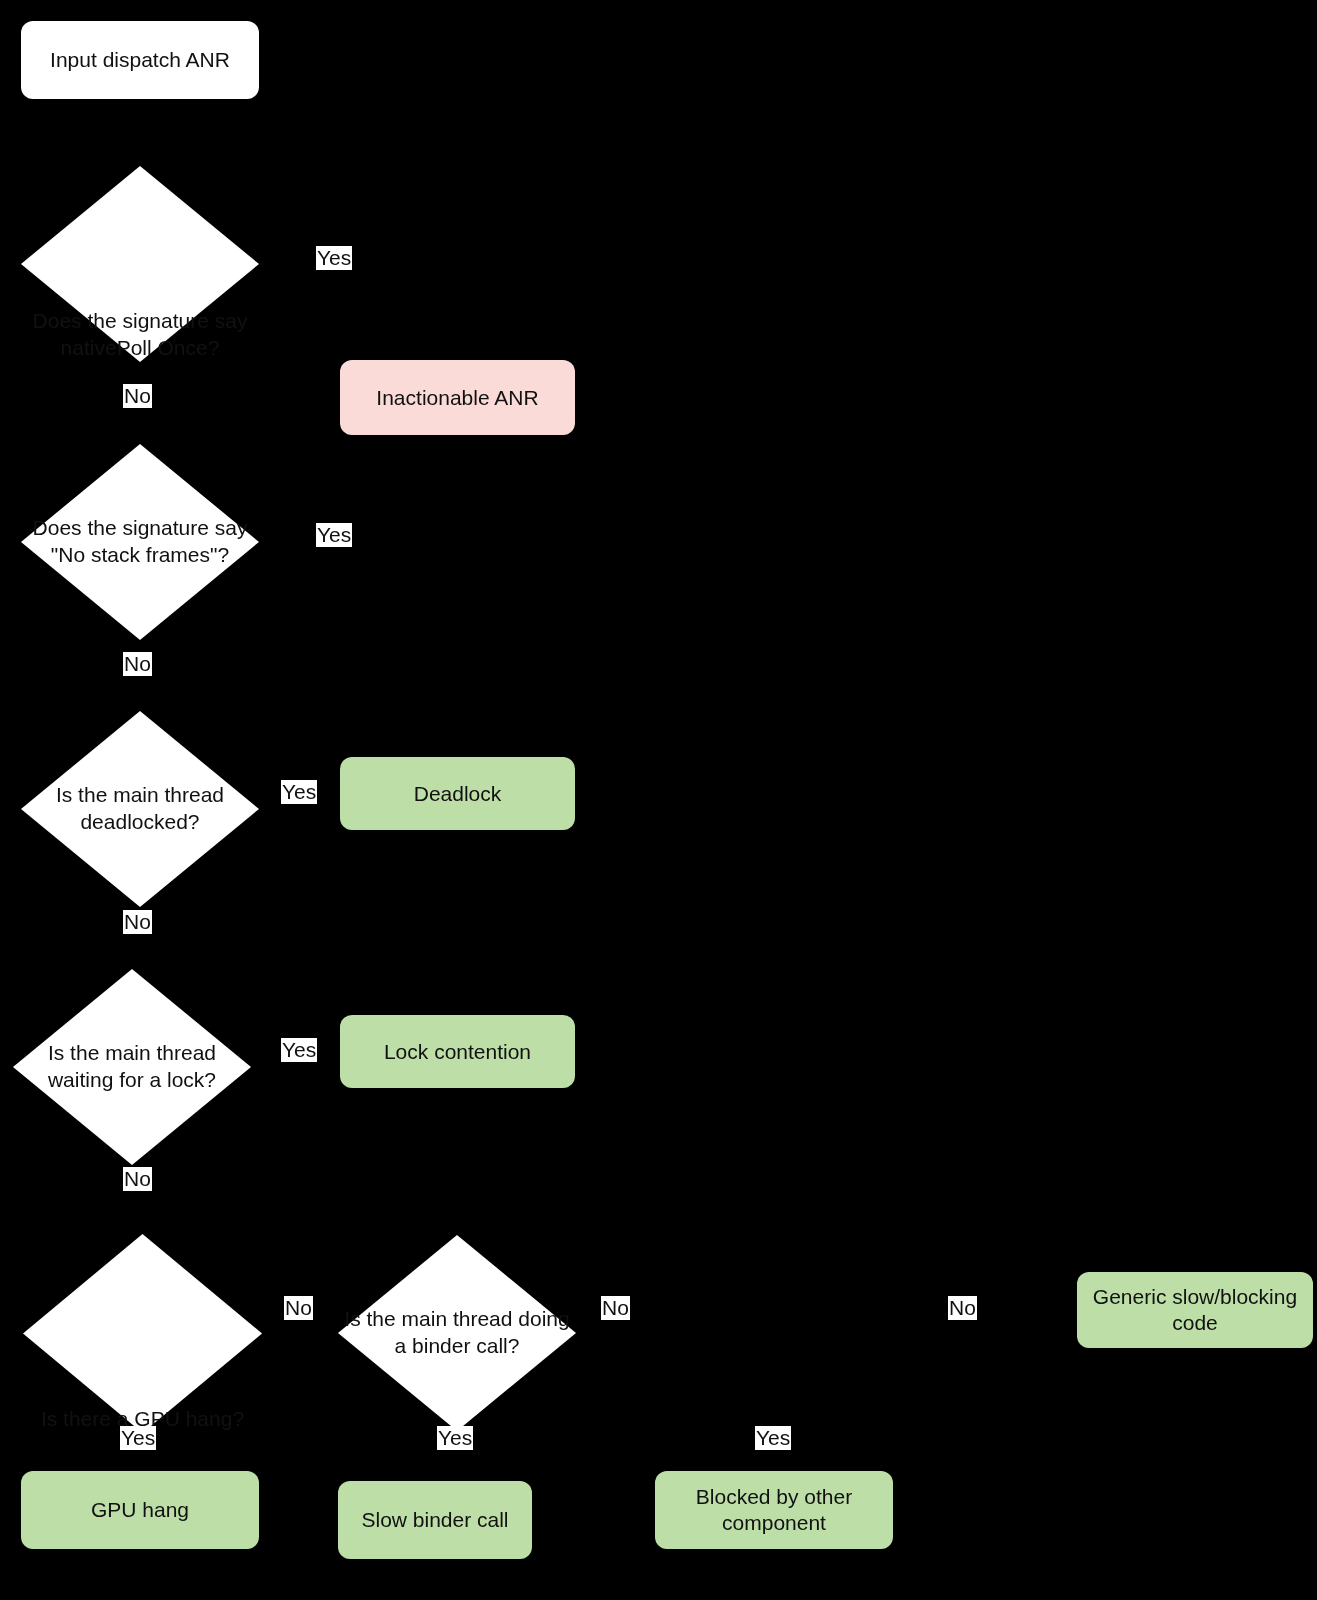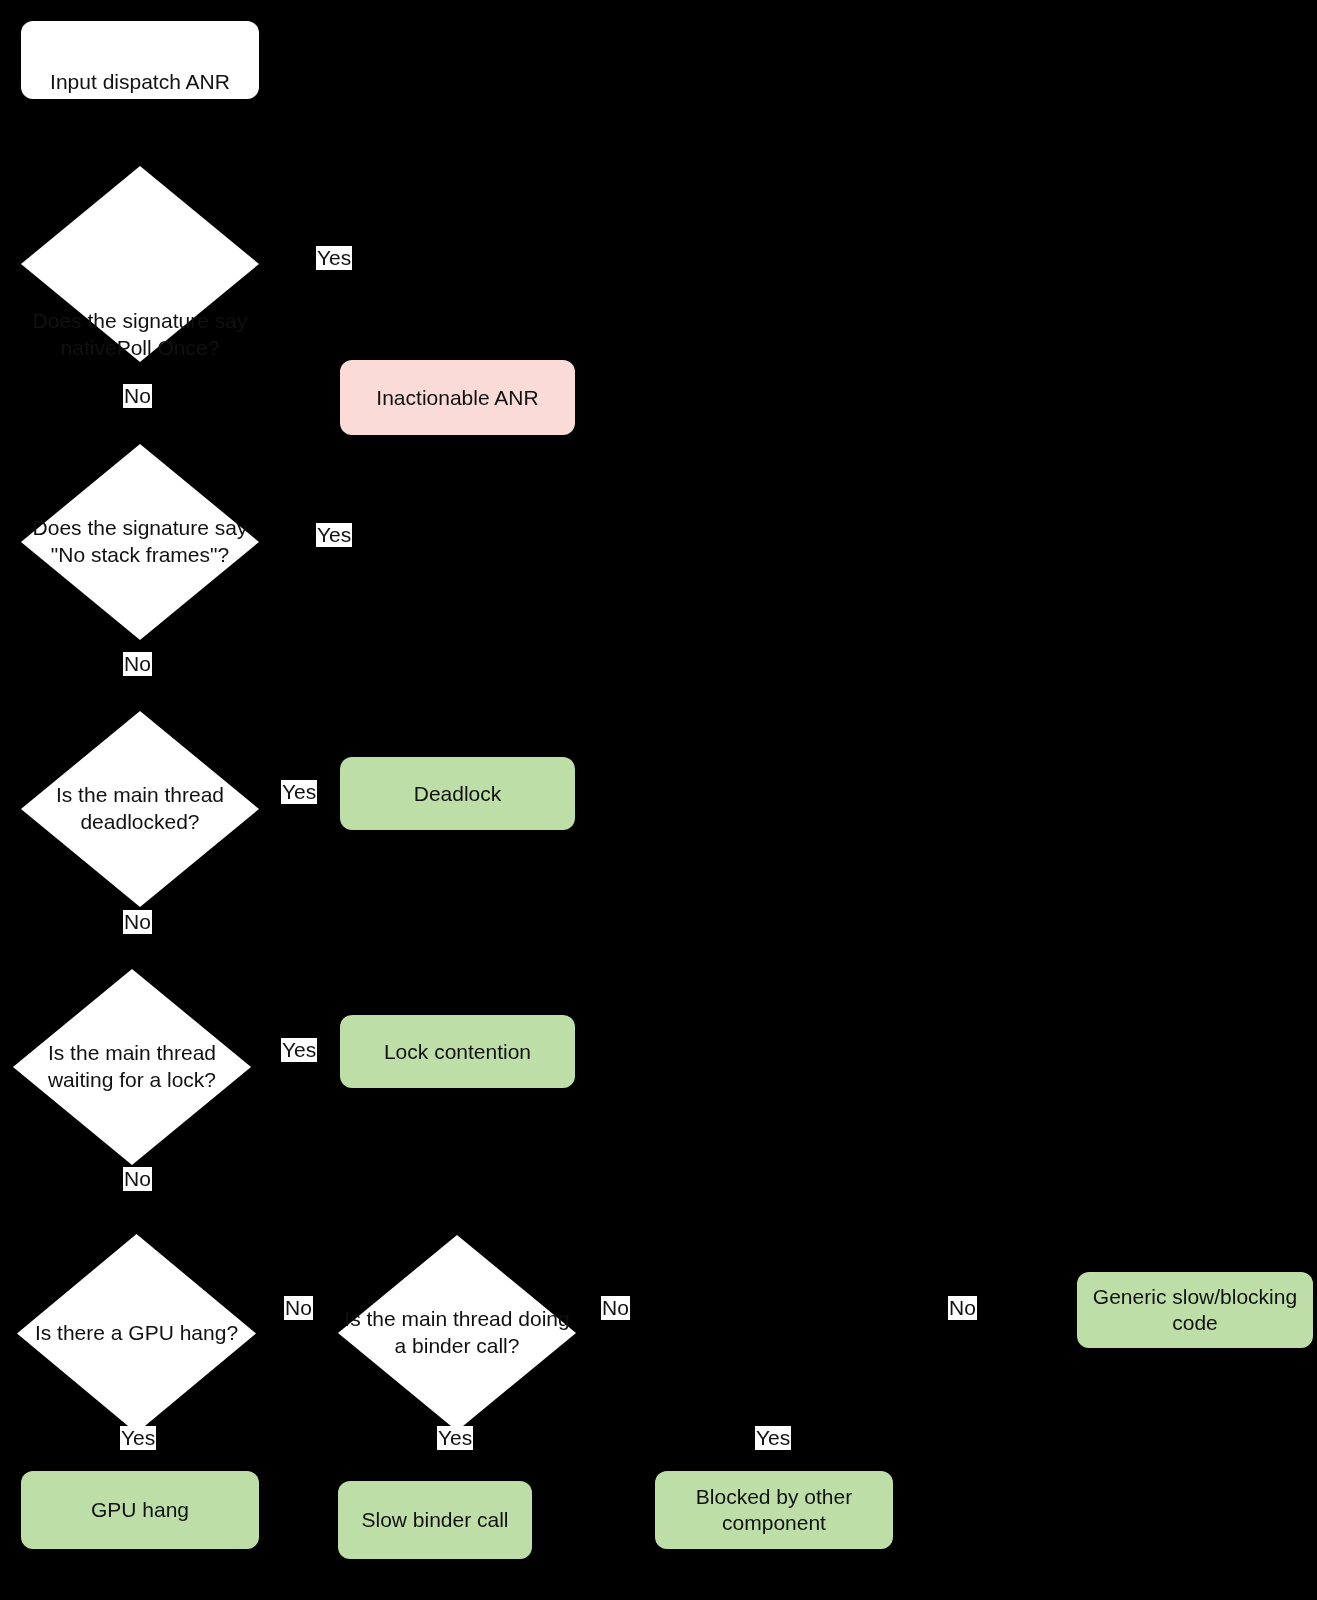--- a/index.html
+++ b/index.html
@@ -89,21 +89,21 @@
   <div class="conn" style="left:138px; top:908px; width:2px; height:60px;"></div>
   <div class="conn" style="left:258px; top:1050px; width:82px; height:2px;"></div>
   <div class="conn" style="left:138px; top:1148px; width:2px; height:86px;"></div>
   <div class="conn" style="left:262px; top:1333px; width:83px; height:2px;"></div>
   <div class="conn" style="left:138px; top:1433px; width:2px; height:63px;"></div>
   <div class="conn" style="left:585px; top:1333px; width:85px; height:2px;"></div>
   <div class="conn" style="left:455px; top:1430px; width:2px; height:66px;"></div>
   <div class="conn" style="left:908px; top:1333px; width:125px; height:2px;"></div>
   <div class="conn" style="left:772px; top:1432px; width:2px; height:65px;"></div>
 
-  <div class="node-box fill-white" style="left:21px; top:21px; width:238px; height:78px;align-items:flex-end;">
+  <div class="node-box fill-white" style="left:21px; top:21px; width:238px; height:78px;">
     <span>Input dispatch ANR</span>
   </div>
 
   <div class="node-diamond" style="left:21px; top:166px; width:238px; height:196px;align-items:flex-end;">
     <div class="shape"></div>
     <div class="dlabel">Does the signature say nativePoll Once?</div>
   </div>
 
   <div class="edge-label" style="left:316px; top:246px;">
     <span>Yes</span>
@@ -157,21 +157,21 @@
   </div>
 
   <div class="edge-label" style="left:123px; top:1167px;">
     <span>No</span>
   </div>
 
   <div class="node-box fill-green" style="left:340px; top:1015px; width:235px; height:73px;">
     <span>Lock contention</span>
   </div>
 
-  <div class="node-diamond" style="left:17px; top:1234px; width:239px; height:199px;">
+  <div class="node-diamond" style="left:23px; top:1234px; width:239px; height:199px;align-items:flex-end;">
     <div class="shape"></div>
     <div class="dlabel">Is there a GPU hang?</div>
   </div>
 
   <div class="edge-label" style="left:284px; top:1296px;">
     <span>No</span>
   </div>
 
   <div class="edge-label" style="left:120px; top:1426px;">
     <span>Yes</span>

